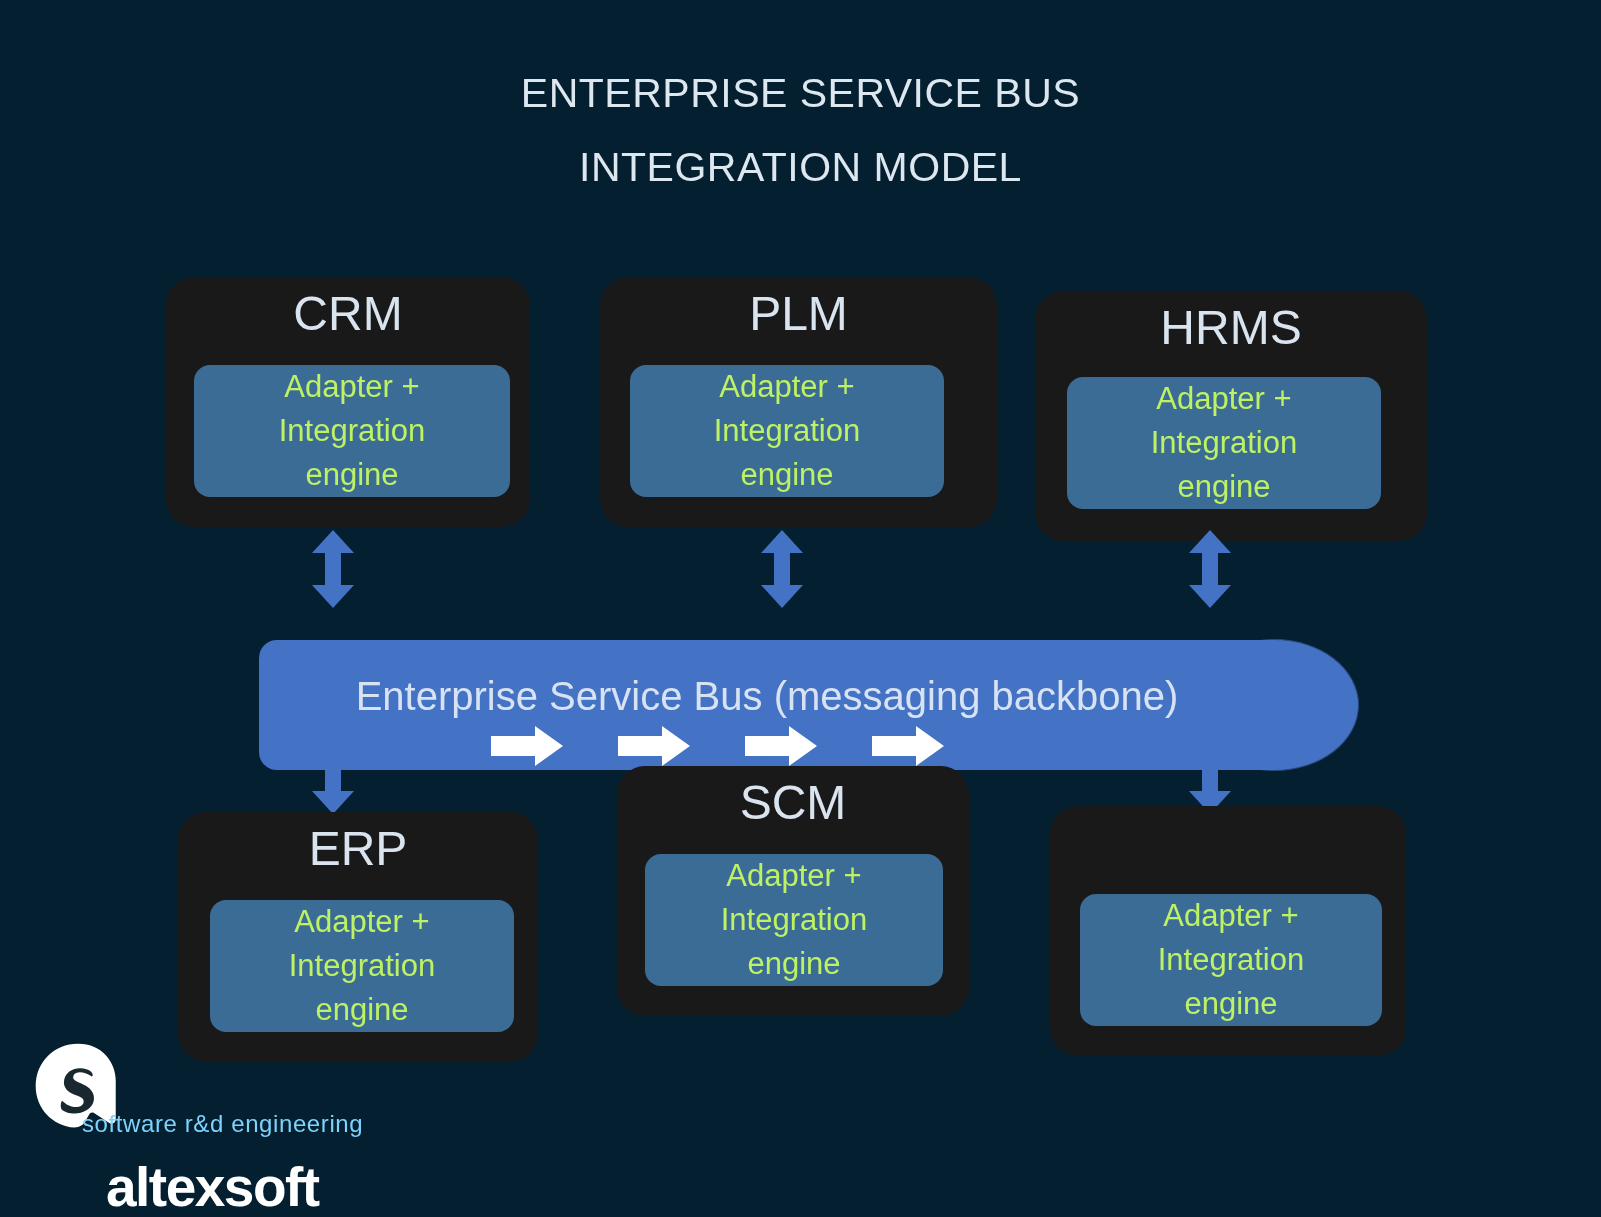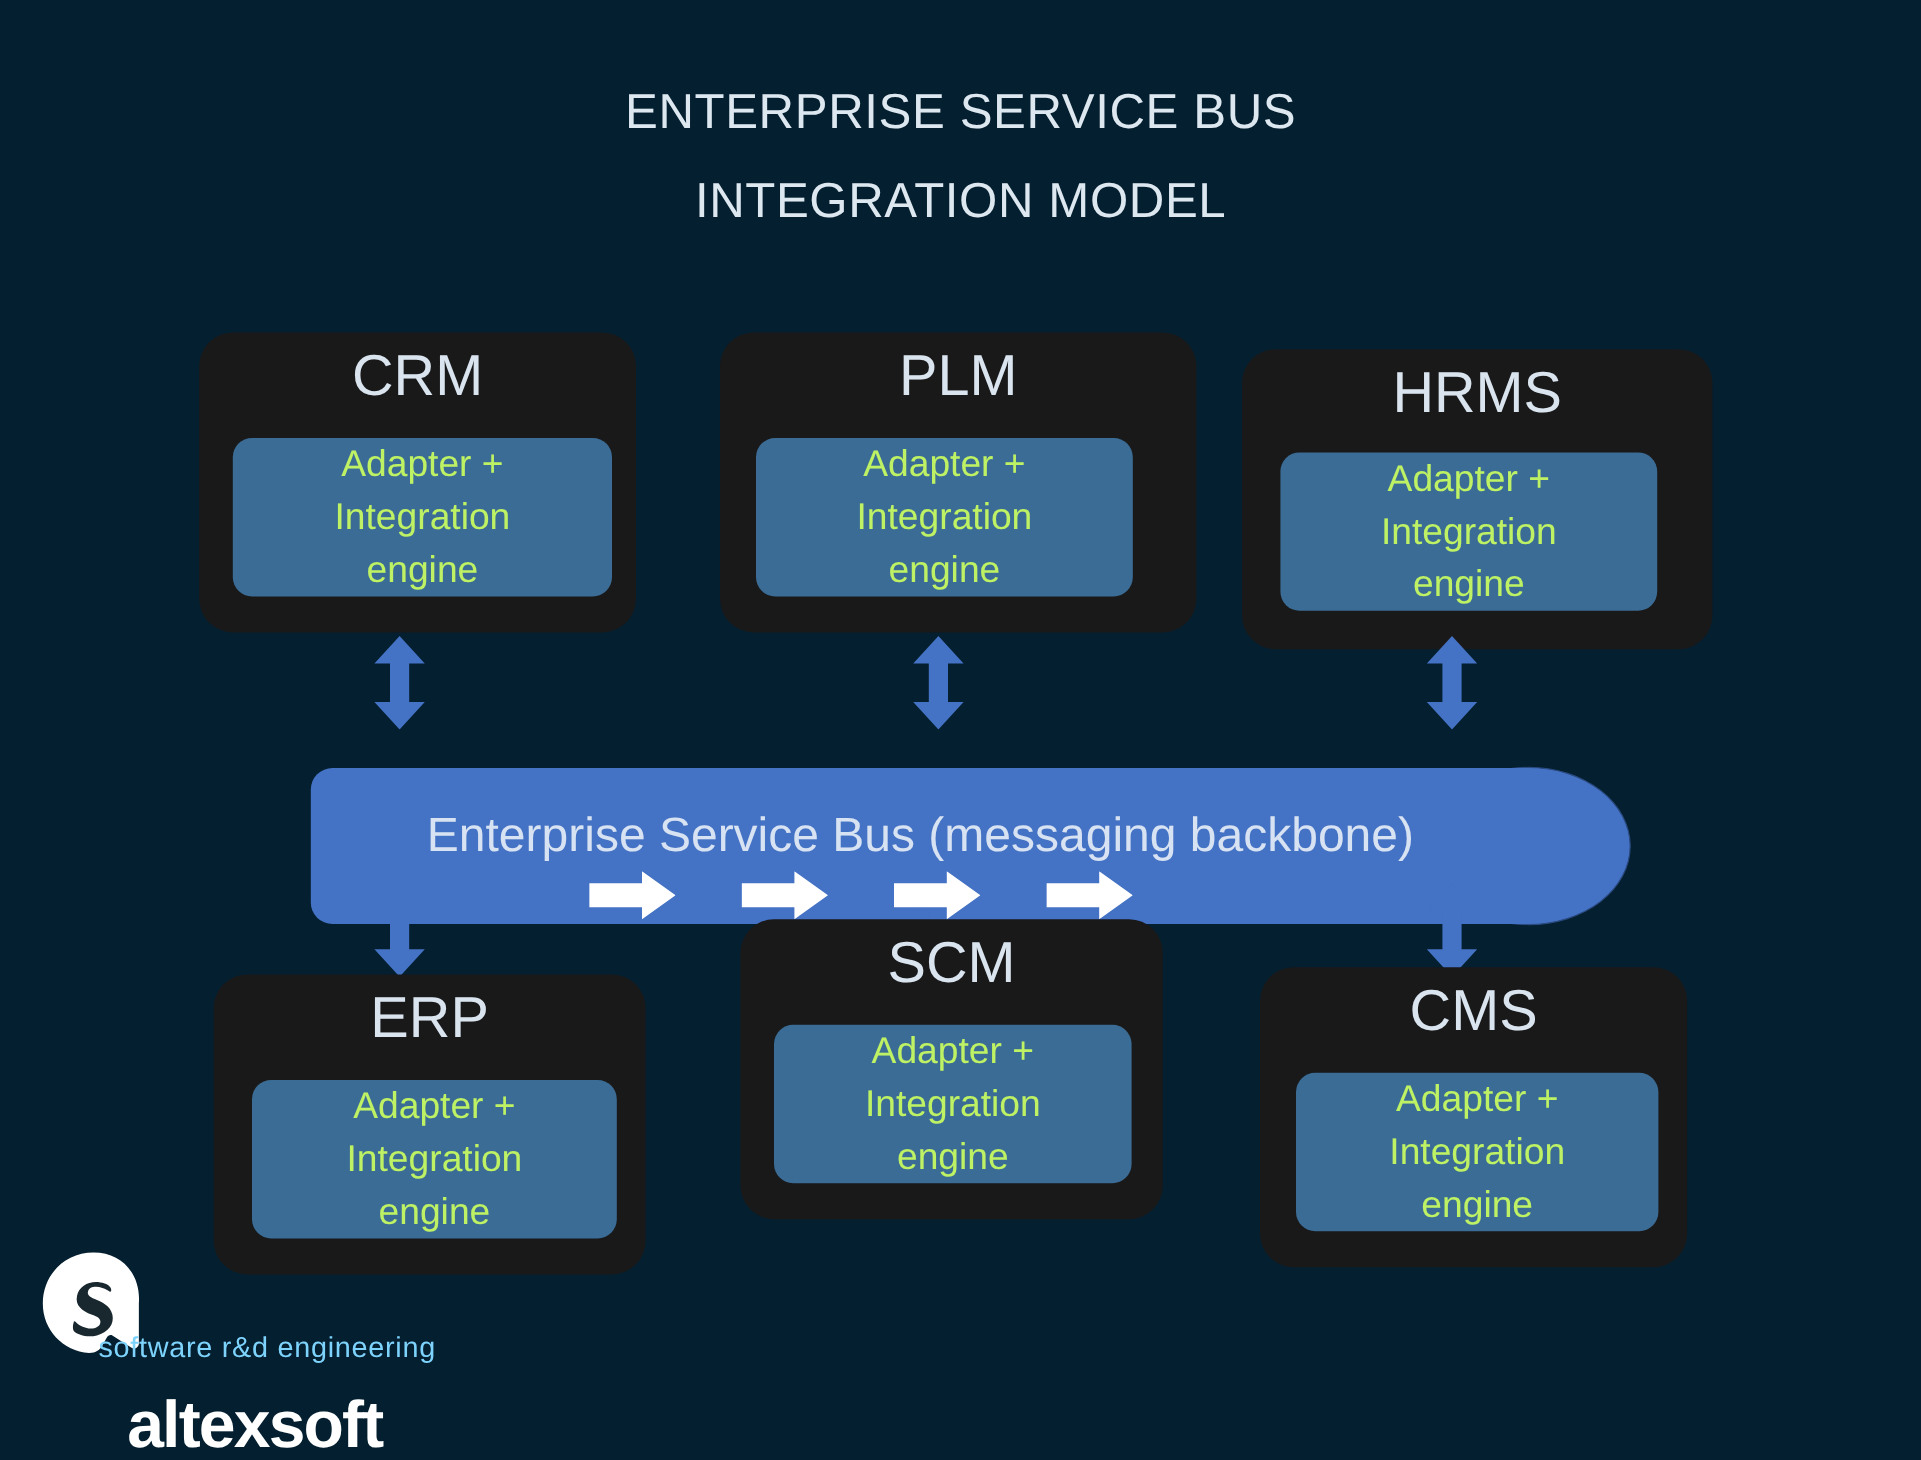--- a/index.html
+++ b/index.html
@@ -244,21 +244,20 @@
   </div>
 
   <div class="sys-card" style="left:617px; top:766px; width:352px; height:250px;">
     <div class="sys-title" style="top:12px;">SCM</div>
     <div class="adapter-box" style="left:28px; top:88px; width:298px; height:132px;">Adapter +
 Integration
 engine</div>
   </div>
 
   <div class="sys-card" style="left:1050px; top:806px; width:356px; height:250px;">
-    <div class="sys-title" style="top:12px;">CMS</div>
     <div class="adapter-box" style="left:30px; top:88px; width:302px; height:132px;">Adapter +
 Integration
 engine</div>
   </div>
 
   <div id="logo">
     <svg id="logo-mark" viewBox="0 0 100 100" aria-hidden="true">
       <path d="M50 2 C24 2 4 22 4 48 C4 72 22 91 46 93 L46 93 C52 93 56 90 58 86
                L62 79 C63 77 65 76 67 77 L84 88 C87 90 91 88 91 84 L91 48
                C93 22 76 2 50 2 Z" fill="#ffffff"></path>

